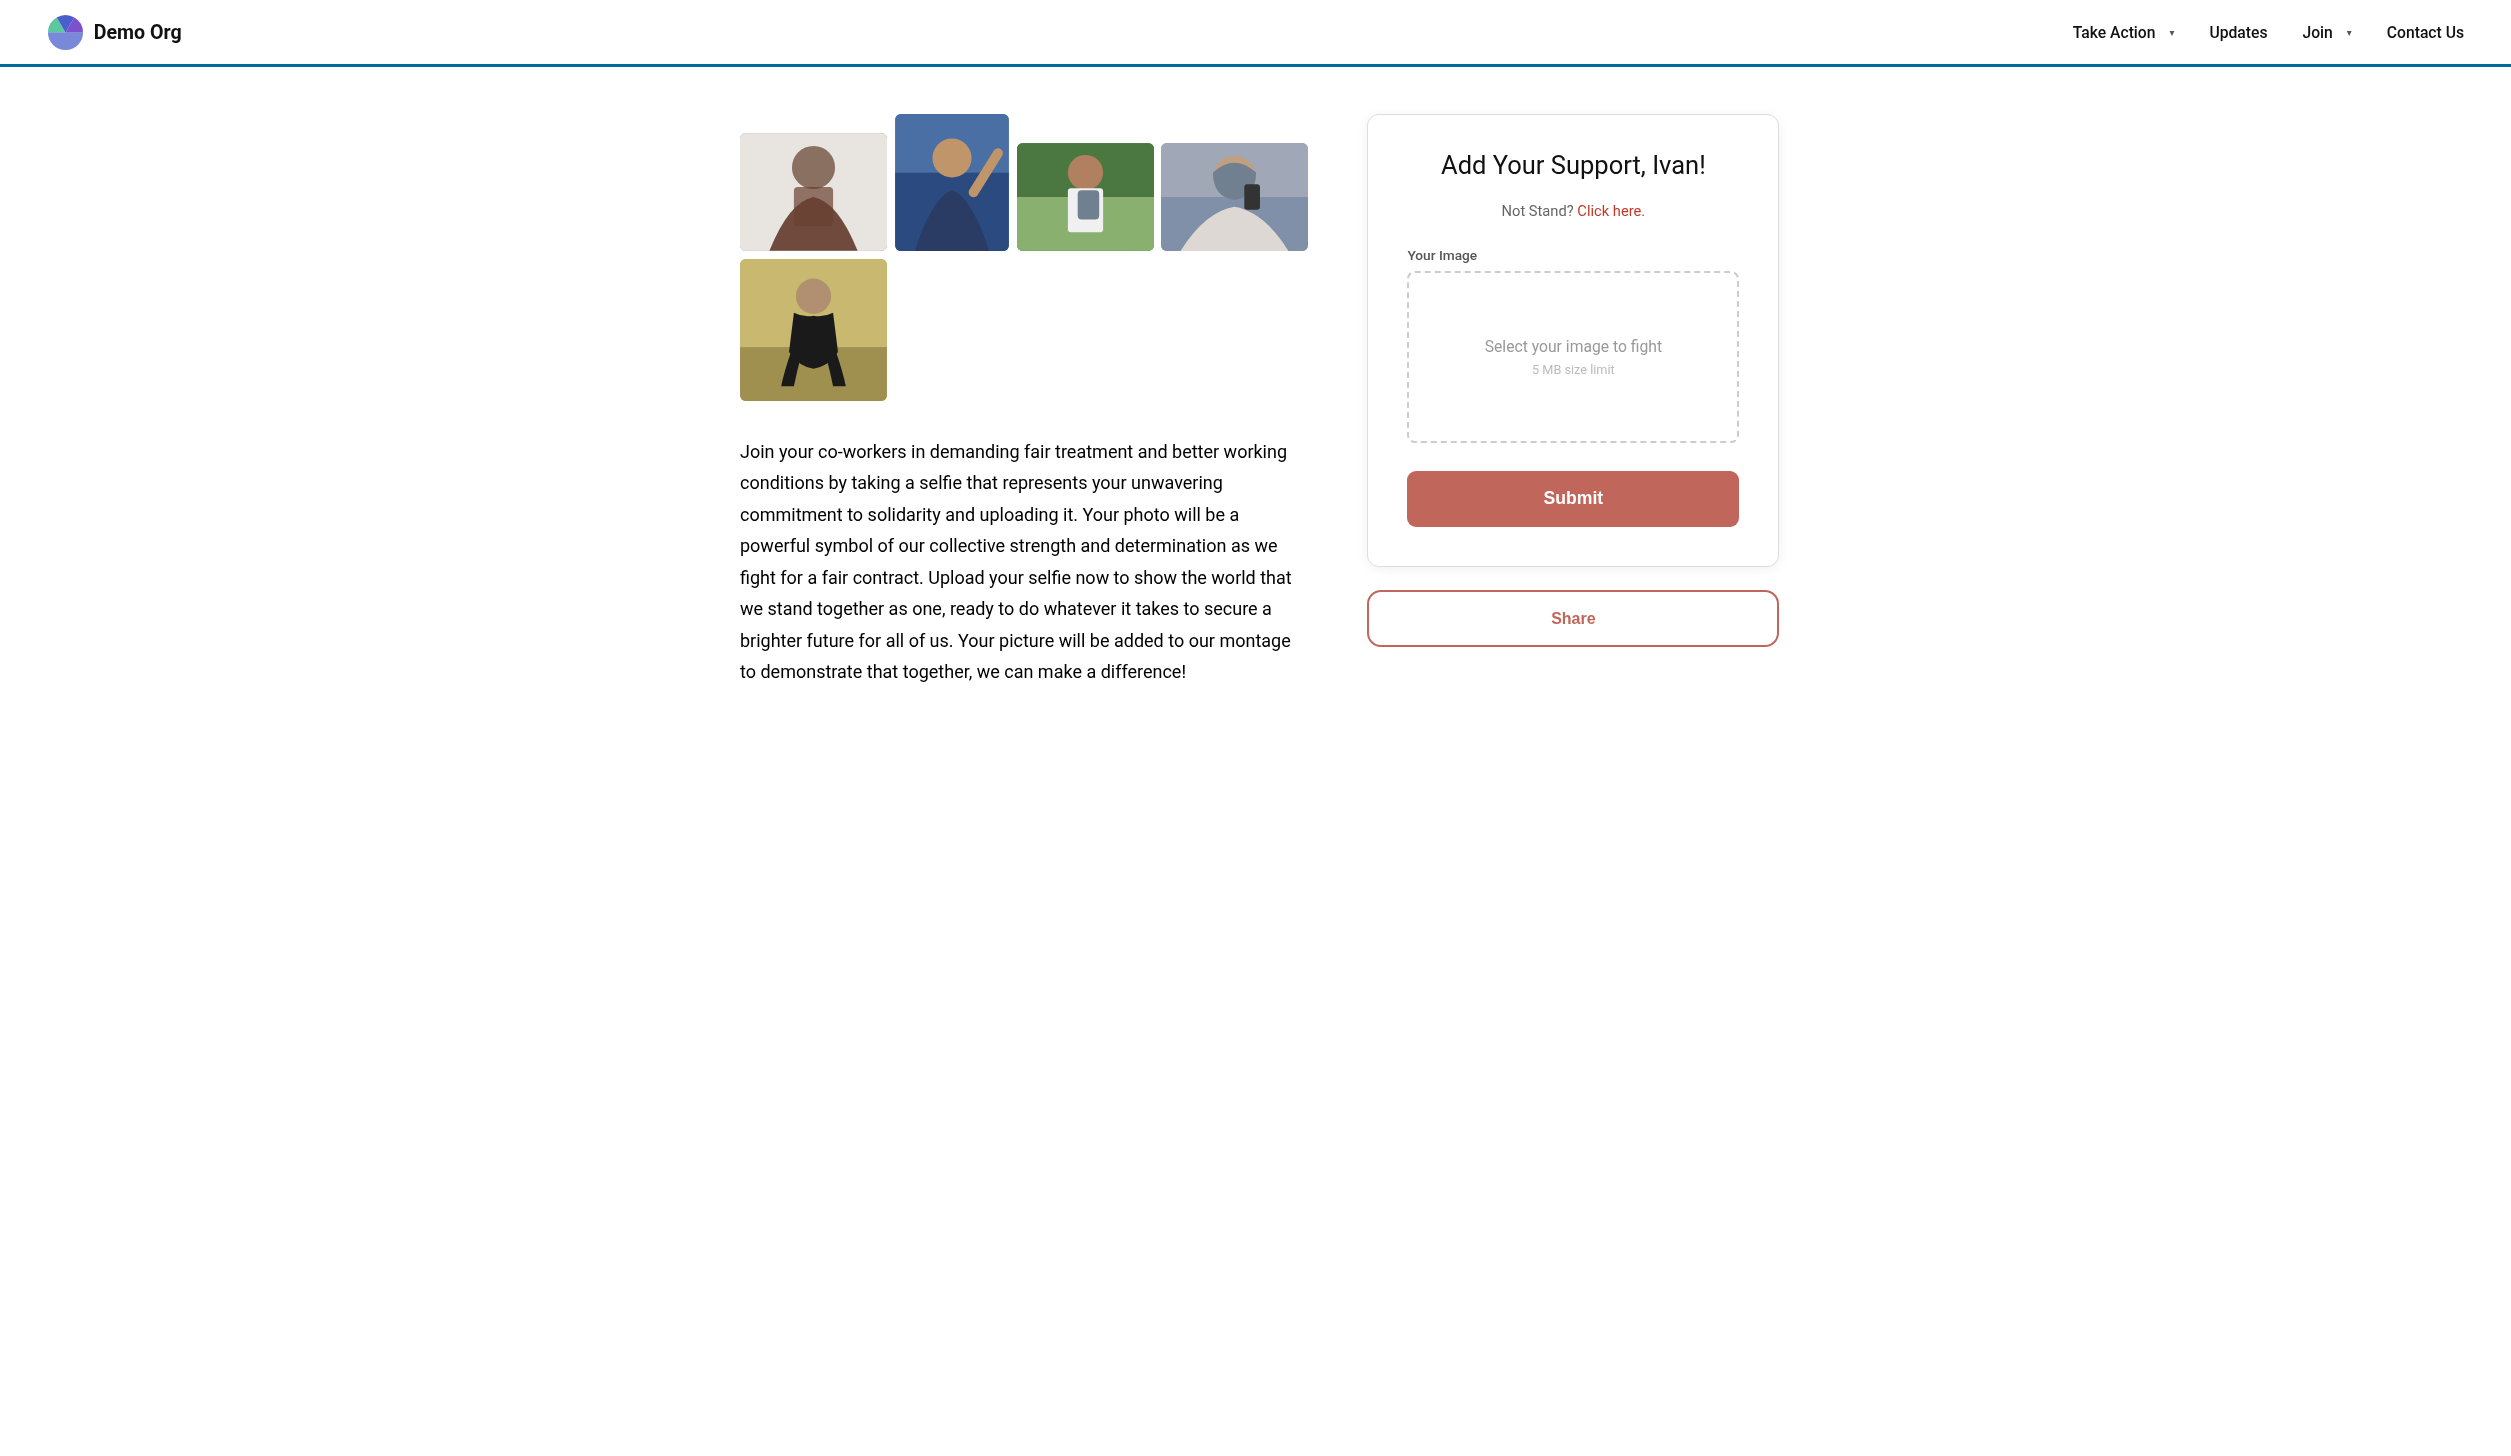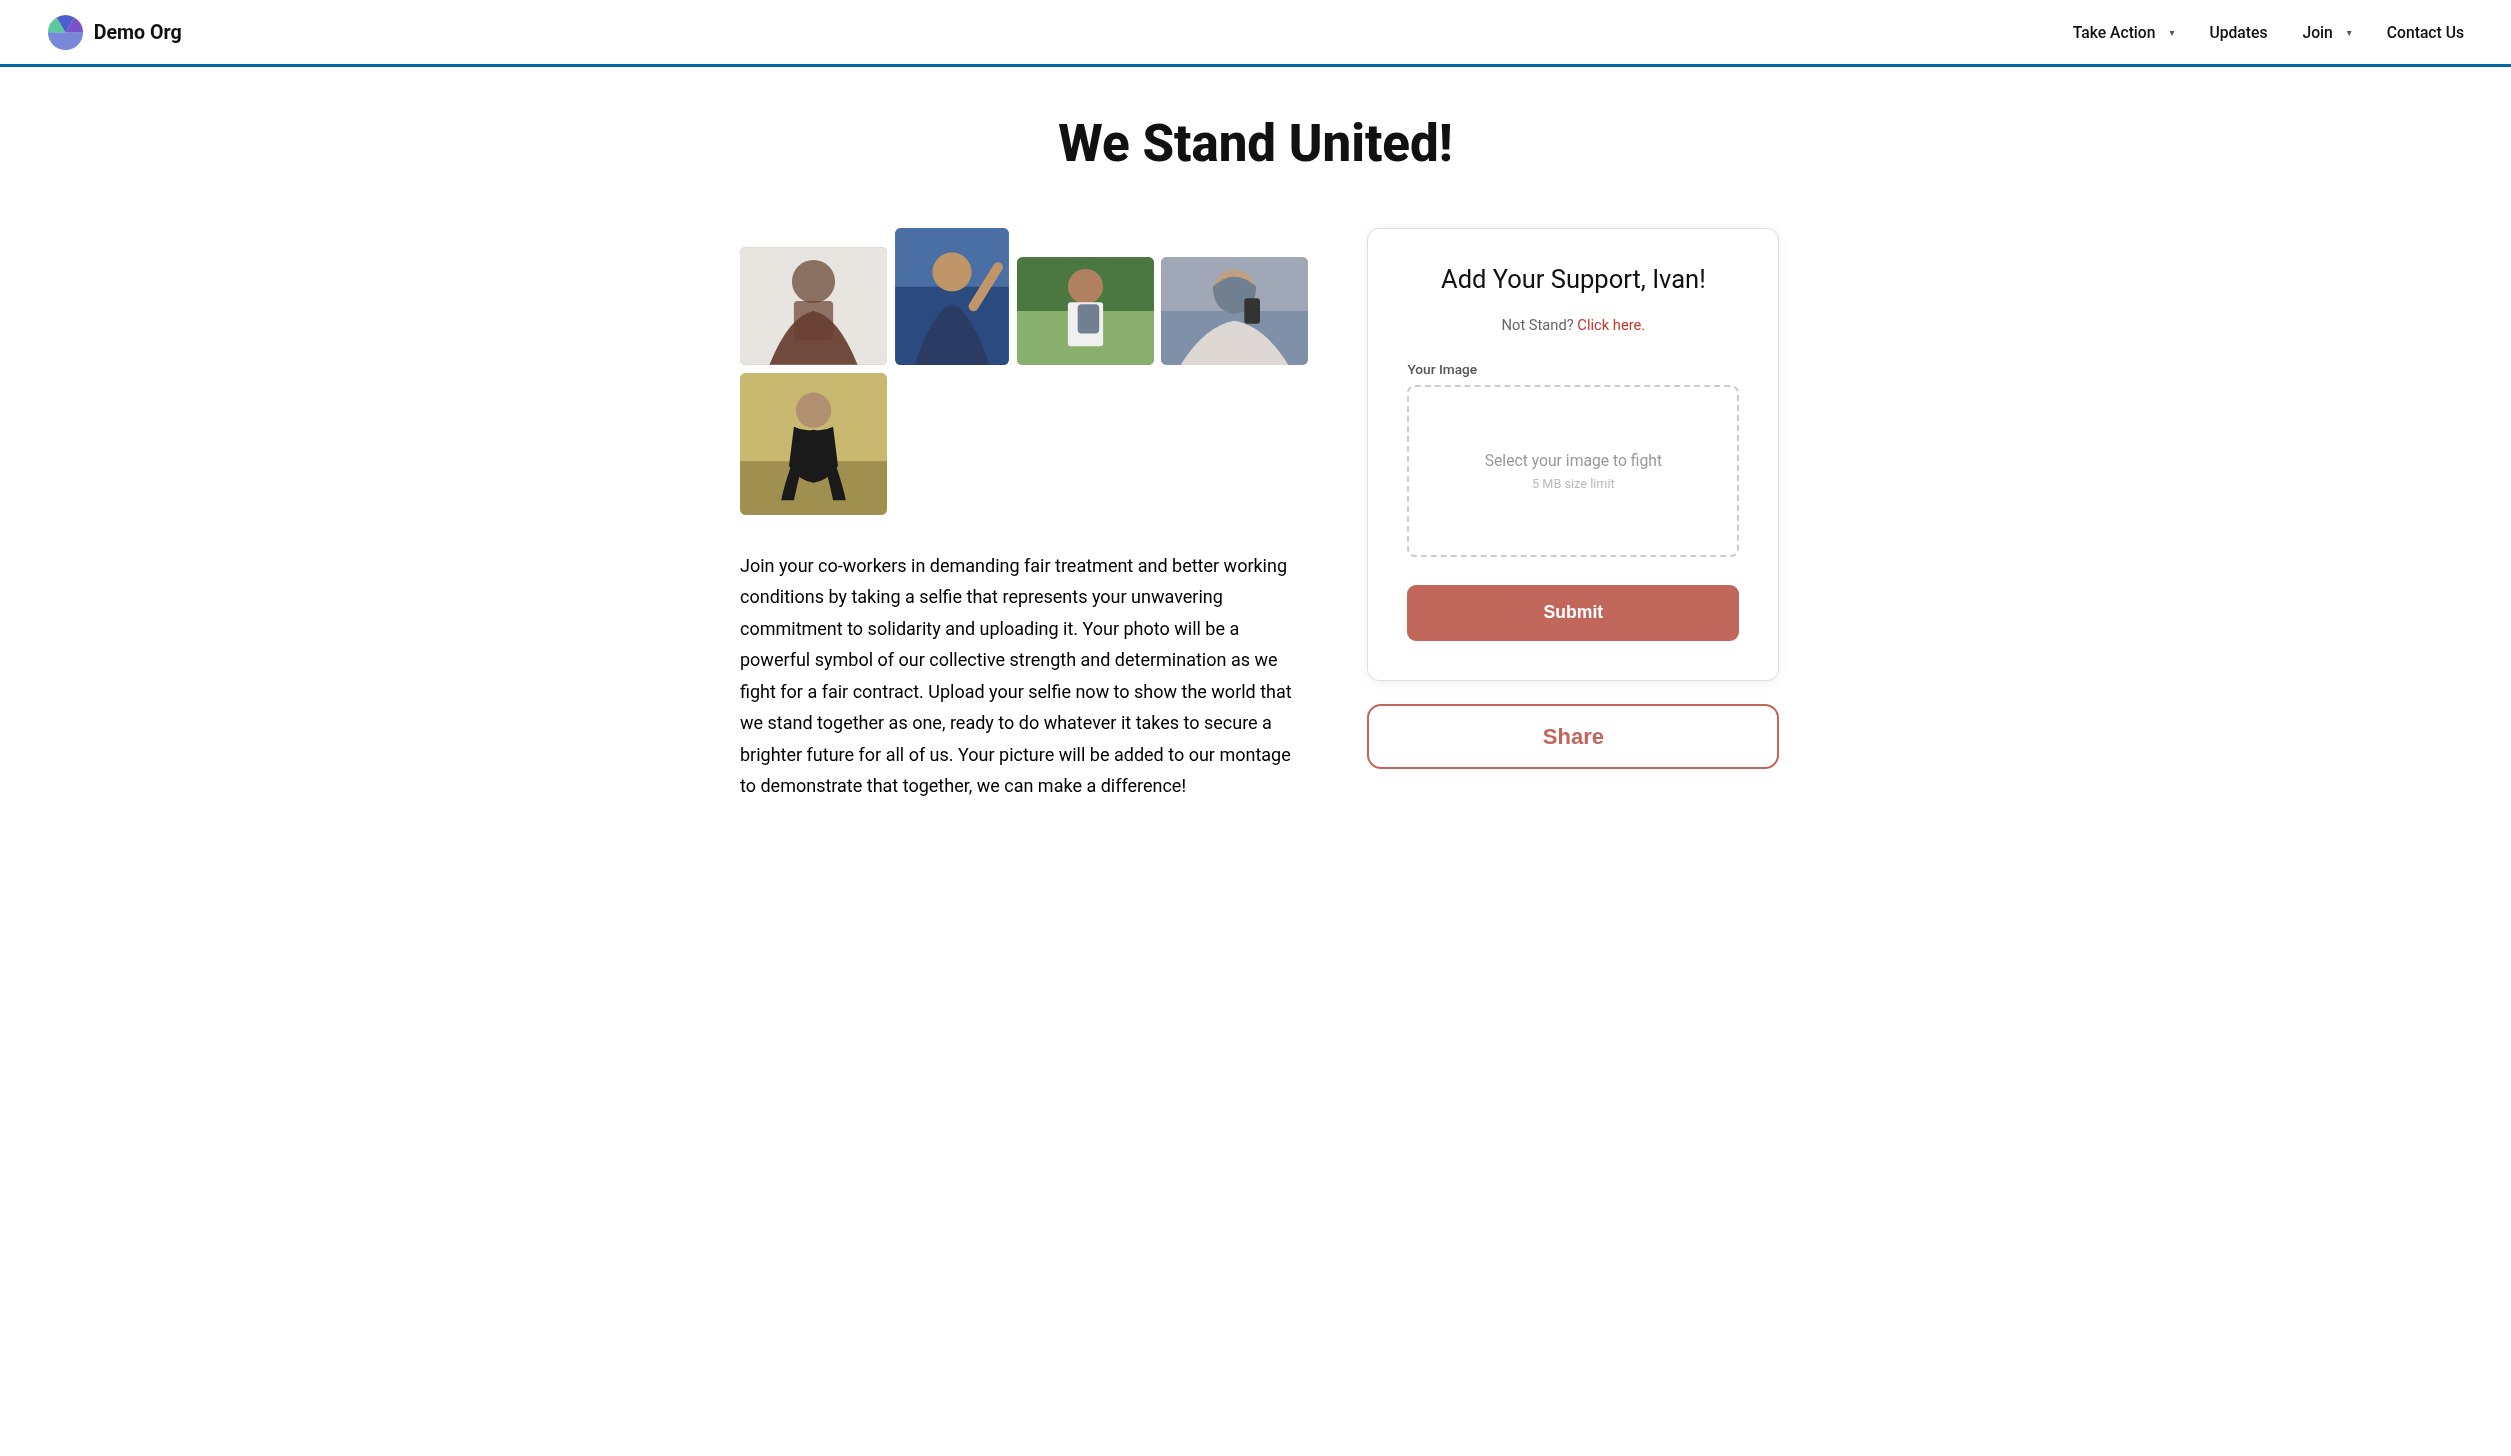--- a/index.html
+++ b/index.html
@@ -215,21 +215,21 @@
       margin-top: 23.5px;
     }
 
     .share-btn {
       width: 100%;
       padding: 17.6px;
       background: #fff;
       color: #c0665a;
       border: 2px solid #c0665a;
       border-radius: 14px;
-      font-size: 22px;
+      font-size: 16px;
       font-weight: 600;
       cursor: pointer;
       transition: all 0.2s;
     }
   </style>
 </head>
 <body>
 
 <nav>
   <a class="nav-logo" href="#">
@@ -267,21 +267,20 @@
     </li>
     <li>
       <a href="#">
         <span>Contact Us</span>
       </a>
     </li>
   </ul>
 </nav>
 
 <div class="main-container">
-  <h1 class="page-title">We Stand United!</h1>
 
   <div class="content-grid">
 
     <div class="left-col">
       <div class="photo-mosaic">
         <div class="photo-row photo-row-1">
 
           <div class="photo-placeholder photo-1">
             <svg viewBox="0 0 150 120" xmlns="http://www.w3.org/2000/svg">
               <rect width="150" height="120" fill="#c8b8a8"></rect>

